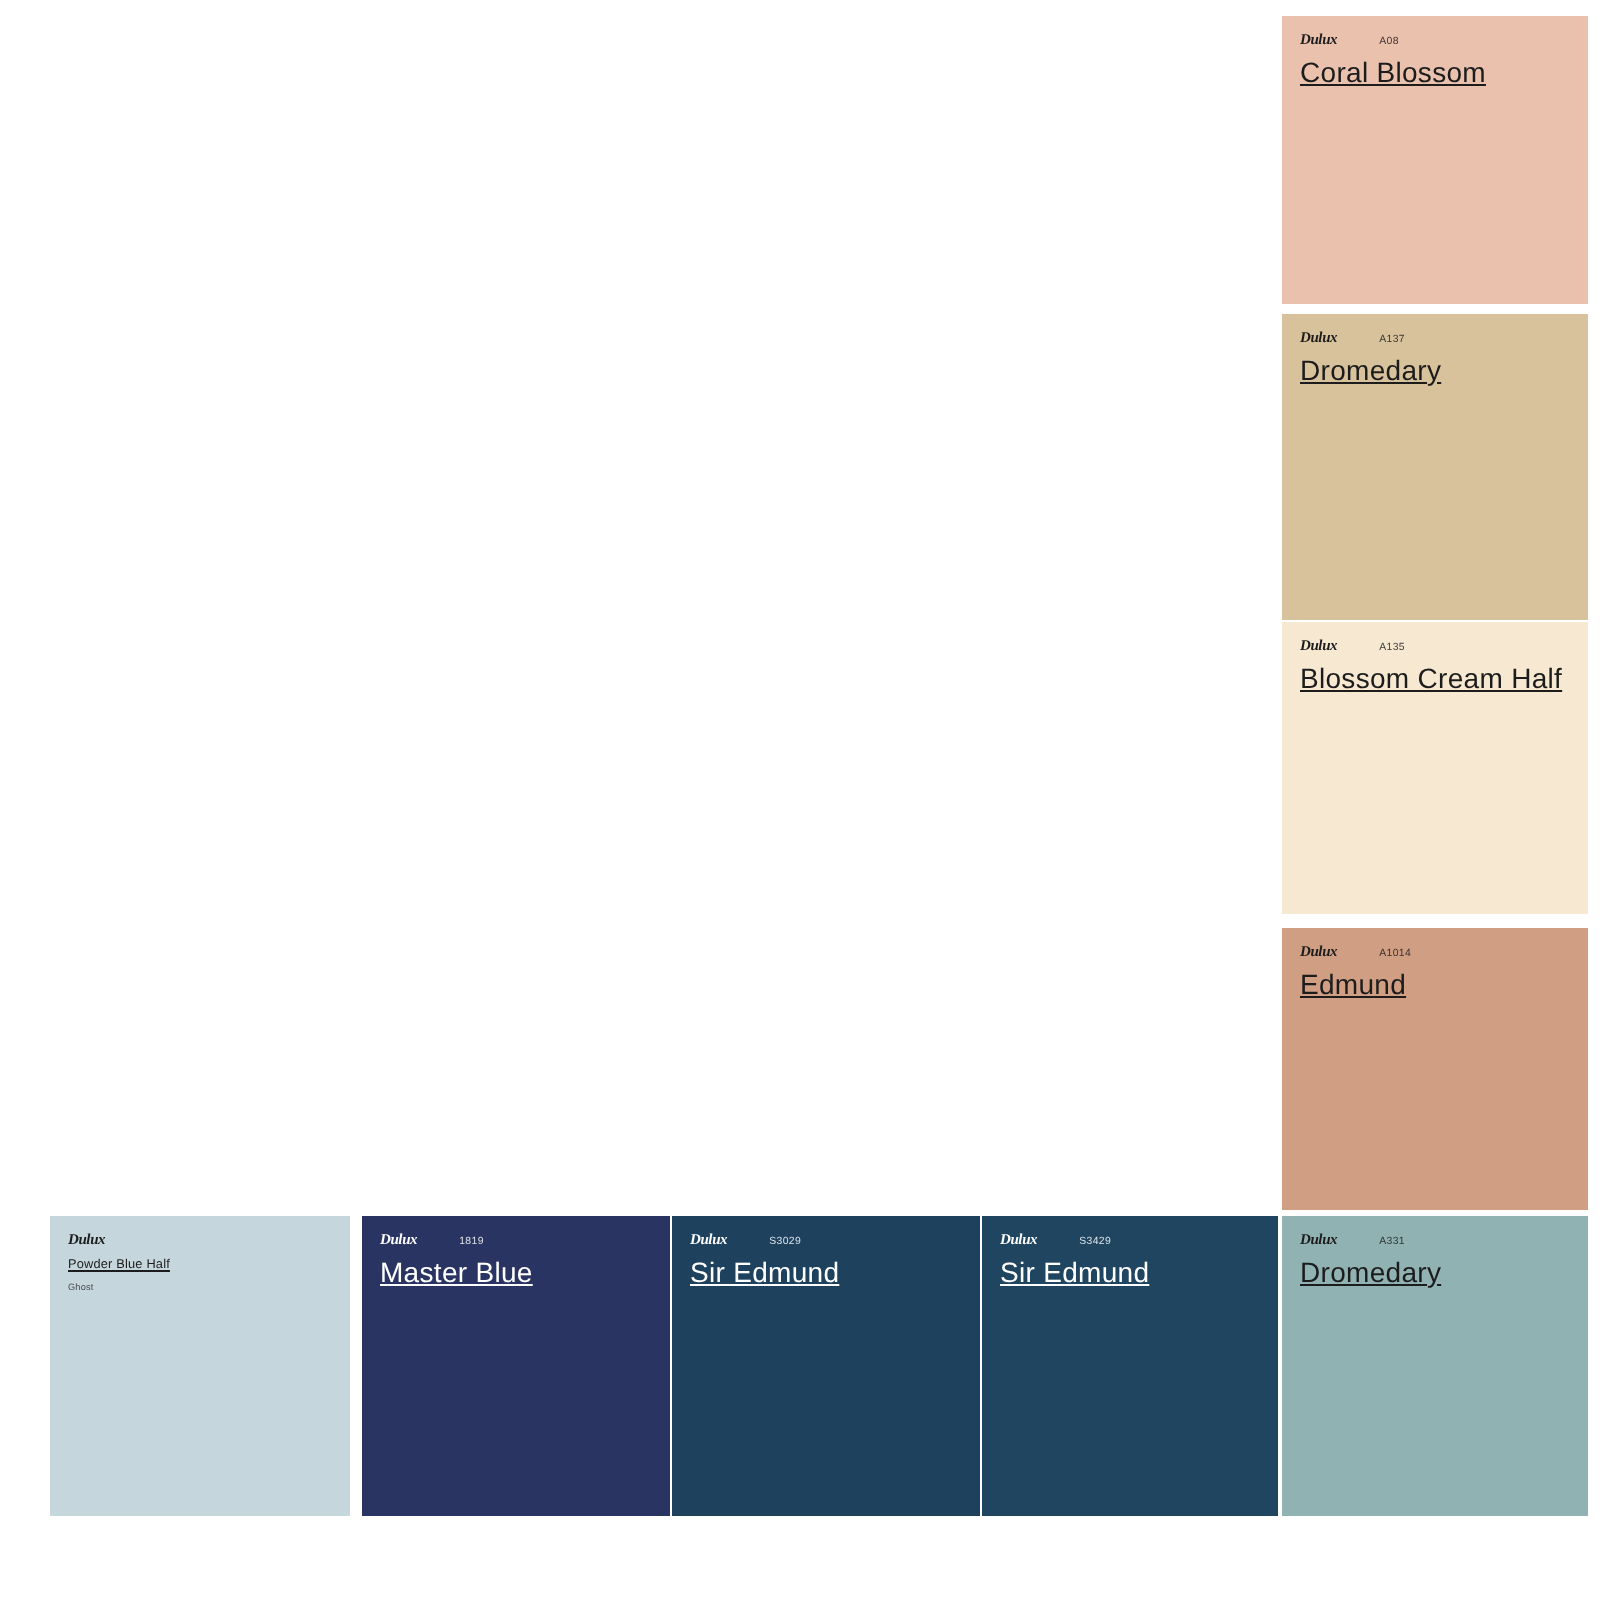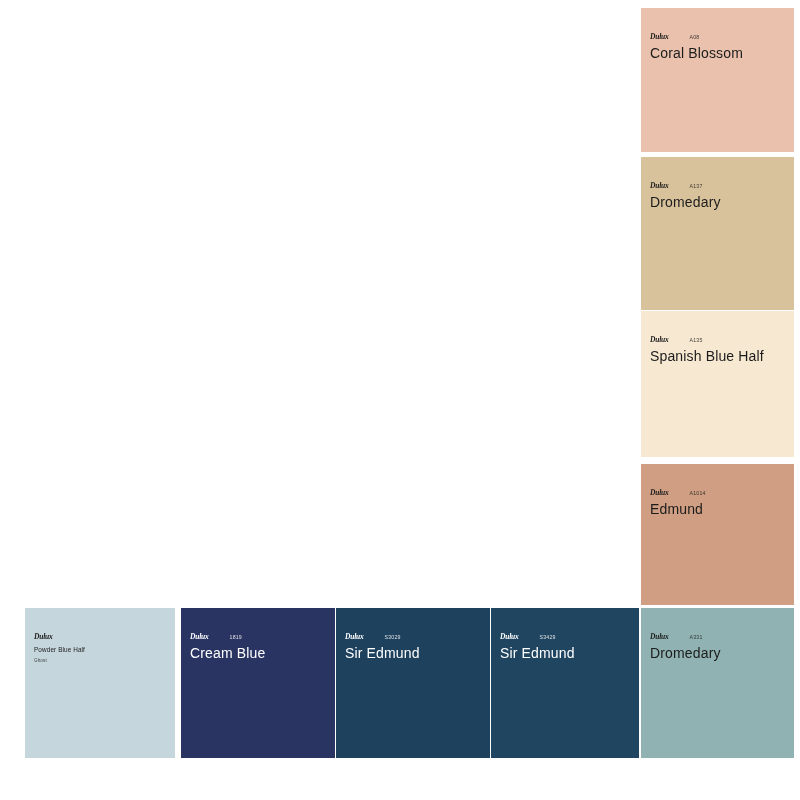--- a/index.html
+++ b/index.html
@@ -27,21 +27,20 @@
   }
   .swatch-header {
     padding: 7px 9px 0 9px;
     line-height: 1;
   }
   .brand-row {
     display: flex;
     align-items: baseline;
     gap: 21px;
     height: 9px;
-    margin-top: 17px;
   }
   .brand-logo {
     font-family: "Liberation Serif", serif;
     font-weight: bold;
     font-style: italic;
     font-size: 7.5px;
     letter-spacing: -0.2px;
     line-height: 9px;
     white-space: nowrap;
   }
@@ -54,20 +53,21 @@
     opacity: 0.85;
   }
   .colour-name {
     font-family: "Liberation Sans", sans-serif;
     font-weight: 300;
     font-size: 14px;
     line-height: 18px;
     letter-spacing: 0.15px;
     margin-top: 3px;
     white-space: nowrap;
+    text-decoration: underline;
   }
   
   .swatch.compact .colour-name {
     font-size: 6.4px;
     line-height: 9px;
     margin-top: 4px;
     letter-spacing: 0.1px;
   }
   .colour-sub {
     font-family: "Liberation Sans", sans-serif;
@@ -108,21 +108,21 @@
         </div>
         <div class="colour-name">Dromedary</div>
       </div>
     </div>
     <div class="swatch dark-text" style="left: 641px; top: 311px; width: 153px; height: 146px; background: rgb(247, 232, 209);">
       <div class="swatch-header">
         <div class="brand-row">
           <span class="brand-logo">Dulux</span>
           <span class="brand-code">A135</span>
         </div>
-        <div class="colour-name">Spanish Blue Half</div>
+        <div class="colour-name">Blossom Cream Half</div>
       </div>
     </div>
     <div class="swatch dark-text" style="left: 641px; top: 464px; width: 153px; height: 141px; background: rgb(207, 158, 131);">
       <div class="swatch-header">
         <div class="brand-row">
           <span class="brand-logo">Dulux</span>
           <span class="brand-code">A1014</span>
         </div>
         <div class="colour-name">Edmund</div>
       </div>
@@ -135,21 +135,21 @@
         <div class="colour-name">Powder Blue Half</div>
         <div class="colour-sub">Ghost</div>
       </div>
     </div>
     <div class="swatch light-text" style="left: 181px; top: 608px; width: 154px; height: 150px; background: rgb(42, 52, 98);">
       <div class="swatch-header">
         <div class="brand-row">
           <span class="brand-logo">Dulux</span>
           <span class="brand-code">1819</span>
         </div>
-        <div class="colour-name">Cream Blue</div>
+        <div class="colour-name">Master Blue</div>
       </div>
     </div>
     <div class="swatch light-text" style="left: 336px; top: 608px; width: 154px; height: 150px; background: rgb(30, 65, 94);">
       <div class="swatch-header">
         <div class="brand-row">
           <span class="brand-logo">Dulux</span>
           <span class="brand-code">S3029</span>
         </div>
         <div class="colour-name">Sir Edmund</div>
       </div>

